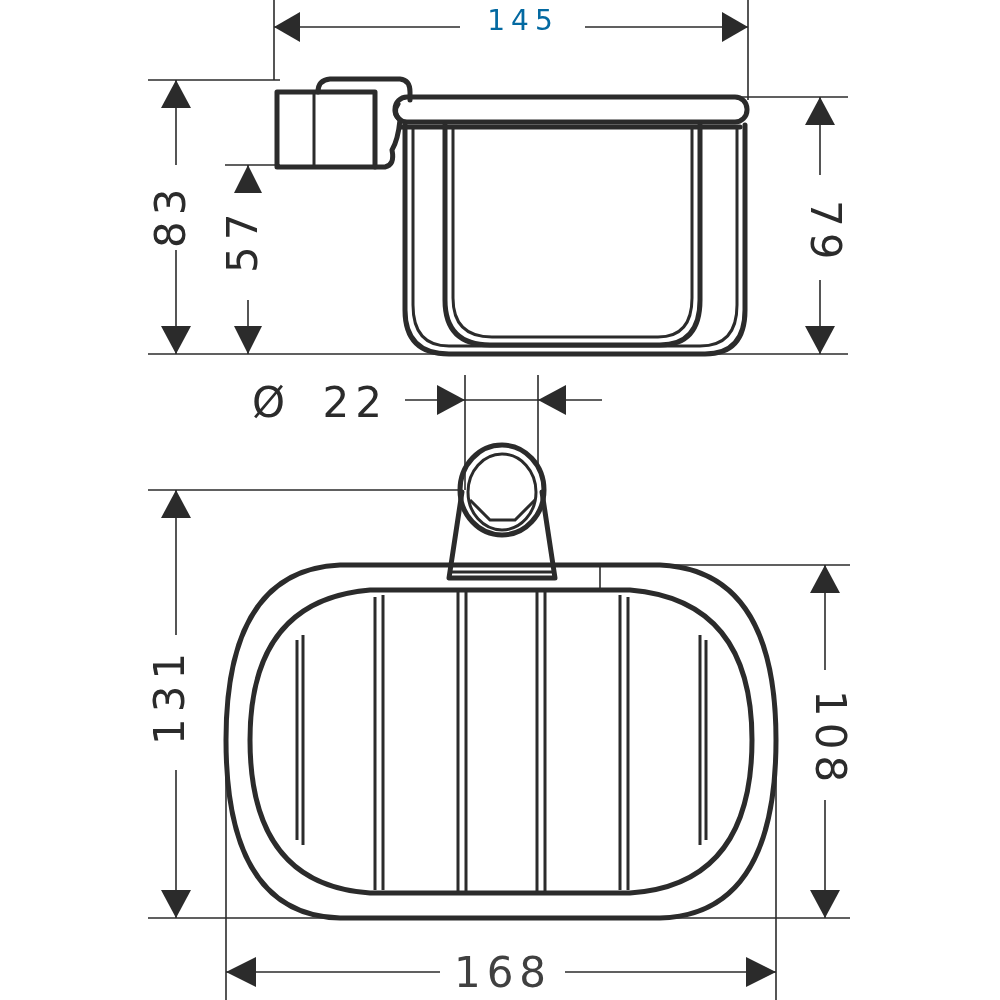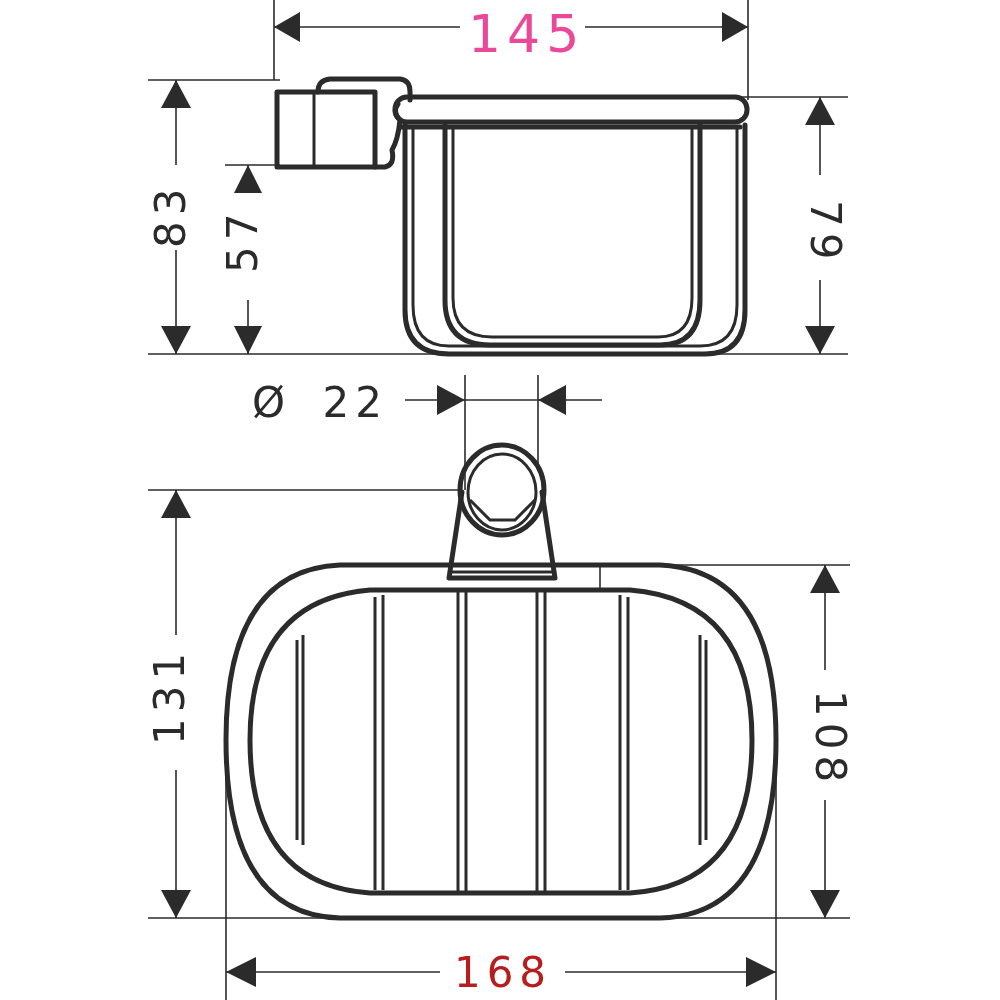--- a/index.html
+++ b/index.html
@@ -111,30 +111,30 @@
       <line class="med" x1="537" y1="592" x2="537" y2="892"></line>
       <line class="med" x1="545" y1="592" x2="545" y2="892"></line>
       <line class="med" x1="620" y1="595" x2="620" y2="890"></line>
       <line class="med" x1="628" y1="597" x2="628" y2="890"></line>
       <line class="med" x1="700" y1="635" x2="700" y2="845"></line>
       <line class="med" x1="706" y1="640" x2="706" y2="840"></line>
     </g>
   </g>
 </svg>
 
-<div style="position:absolute;left:468px;top:4px;width:110px;text-align:center;font-family:'DejaVu Sans',sans-serif;font-size:52px;color:#ec4899;letter-spacing:6px;">145</div>
+<div style="position:absolute;left:468px;top:4px;width:110px;text-align:center;font-family:'DejaVu Sans',sans-serif;font-size:28px;color:#0369a1;letter-spacing:6px;">145</div>
 
 <div style="position:absolute;left:148px;top:190px;width:56px;height:60px;transform:rotate(-90deg);text-align:center;font-family:'DejaVu Sans',sans-serif;font-size:42px;color:#2b2b2b;letter-spacing:6px;">83</div>
 
 <div style="position:absolute;left:220px;top:215px;width:56px;height:60px;transform:rotate(-90deg);text-align:center;font-family:'DejaVu Sans',sans-serif;font-size:42px;color:#2b2b2b;letter-spacing:6px;">57</div>
 
 <div style="position:absolute;left:792px;top:198px;width:56px;height:60px;transform:rotate(90deg);text-align:center;font-family:'DejaVu Sans',sans-serif;font-size:42px;color:#2b2b2b;letter-spacing:6px;">79</div>
 
 <div style="position:absolute;left:252px;top:378px;font-family:'DejaVu Sans',sans-serif;font-size:42px;color:#2b2b2b;letter-spacing:6px;white-space:nowrap;">
   <span>Ø</span>
   <span style="margin-left:12px;">22</span>
 </div>
 
 <div style="position:absolute;left:130px;top:670px;width:90px;height:60px;transform:rotate(-90deg);text-align:center;font-family:'DejaVu Sans',sans-serif;font-size:42px;color:#2b2b2b;letter-spacing:6px;">131</div>
 
 <div style="position:absolute;left:780px;top:705px;width:90px;height:60px;transform:rotate(90deg);text-align:center;font-family:'DejaVu Sans',sans-serif;font-size:42px;color:#2b2b2b;letter-spacing:6px;">108</div>
 
-<div style="position:absolute;left:448px;top:948px;width:110px;text-align:center;font-family:'DejaVu Sans',sans-serif;font-size:42px;color:#b91c1c;letter-spacing:6px;">168</div>
+<div style="position:absolute;left:448px;top:948px;width:110px;text-align:center;font-family:'DejaVu Sans',sans-serif;font-size:42px;color:#404040;letter-spacing:6px;">168</div>
 
 </body></html>

